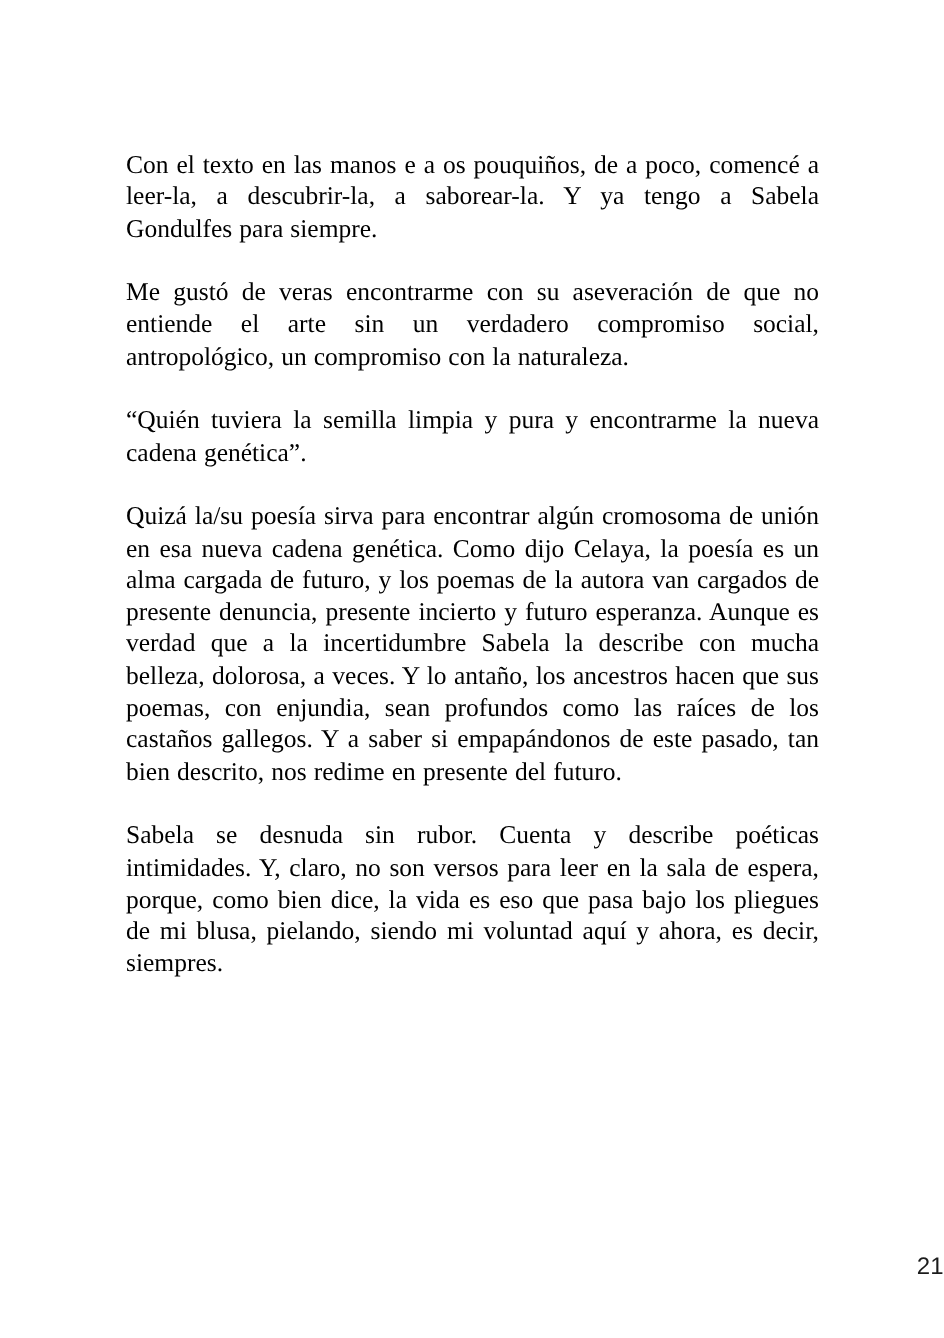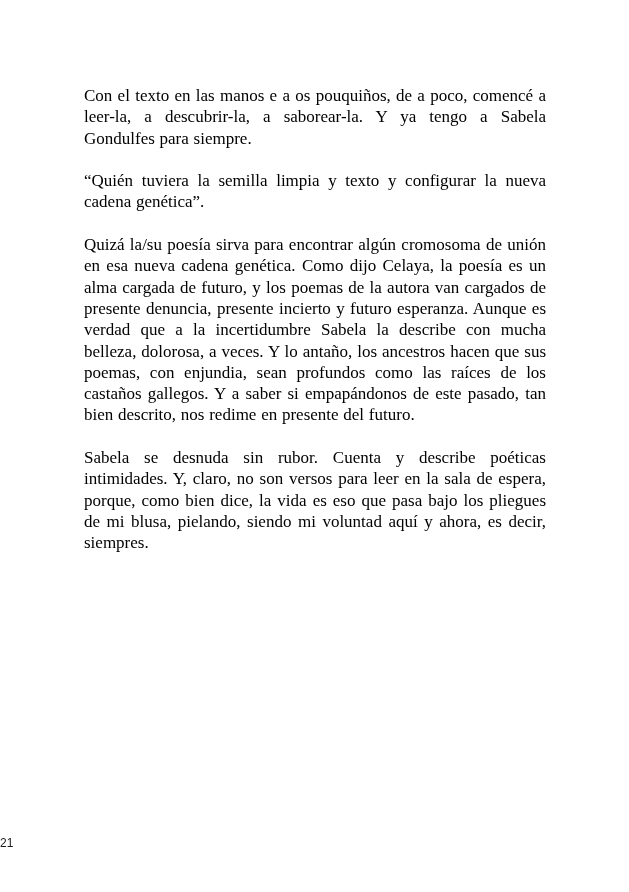--- a/index.html
+++ b/index.html
@@ -12,46 +12,47 @@
     width: 629px;
     height: 892px;
     background: #ffffff;
     overflow: hidden;
     font-family: "Liberation Serif", serif;
     color: #000000;
   }
   .text-block {
     position: absolute;
     left: 84px;
-    top: 85px;
+    top: 99px;
     width: 462px;
   }
   .text-block p {
     margin: 0 0 21.3px 0;
     font-size: 17px;
     line-height: 21.3px;
     text-align: justify;
     color: #000000;
     word-spacing: 0.5px;
   }
   .page-number {
     position: absolute;
     top: 836px;
     left: 0;
     width: 629px;
-    text-align: left;
+    text-align: right;
     font-family: "Liberation Sans", sans-serif;
-    font-size: 12px;
+    font-size: 16px;
     color: #1b1b1b;
   }
 </style>
 </head>
 <body>
 
 <div class="page">
   <div class="text-block">
     <p>Con el texto en las manos e a os pouquiños, de a poco, comencé a leer-la, a descubrir-la, a saborear-la. Y ya tengo a Sabela Gondulfes para siempre.</p>
-    <p>“Quién tuviera la semilla limpia y texto y configurar la nueva cadena genética”.</p>
+    <p>Me gustó de veras encontrarme con su aseveración de que no entiende el arte sin un verdadero compromiso social, antropológico, un compromiso con la naturaleza.</p>
+    <p>“Quién tuviera la semilla limpia y pura y encontrarme la nueva cadena genética”.</p>
     <p>Quizá la/su poesía sirva para encontrar algún cromosoma de unión en esa nueva cadena genética. Como dijo Celaya, la poesía es un alma cargada de futuro, y los poemas de la autora van cargados de presente denuncia, presente incierto y futuro esperanza. Aunque es verdad que a la incertidumbre Sabela la describe con mucha belleza, dolorosa, a veces. Y lo antaño, los ancestros hacen que sus poemas, con enjundia, sean profundos como las raíces de los castaños gallegos. Y a saber si empapándonos de este pasado, tan bien descrito, nos redime en presente del futuro.</p>
     <p>Sabela se desnuda sin rubor. Cuenta y describe poéticas intimidades. Y, claro, no son versos para leer en la sala de espera, porque, como bien dice, la vida es eso que pasa bajo los pliegues de mi blusa, pielando, siendo mi voluntad aquí y ahora, es decir, siempres.</p>
   </div>
   <div class="page-number">21</div>
 </div>
 
 </body></html>

